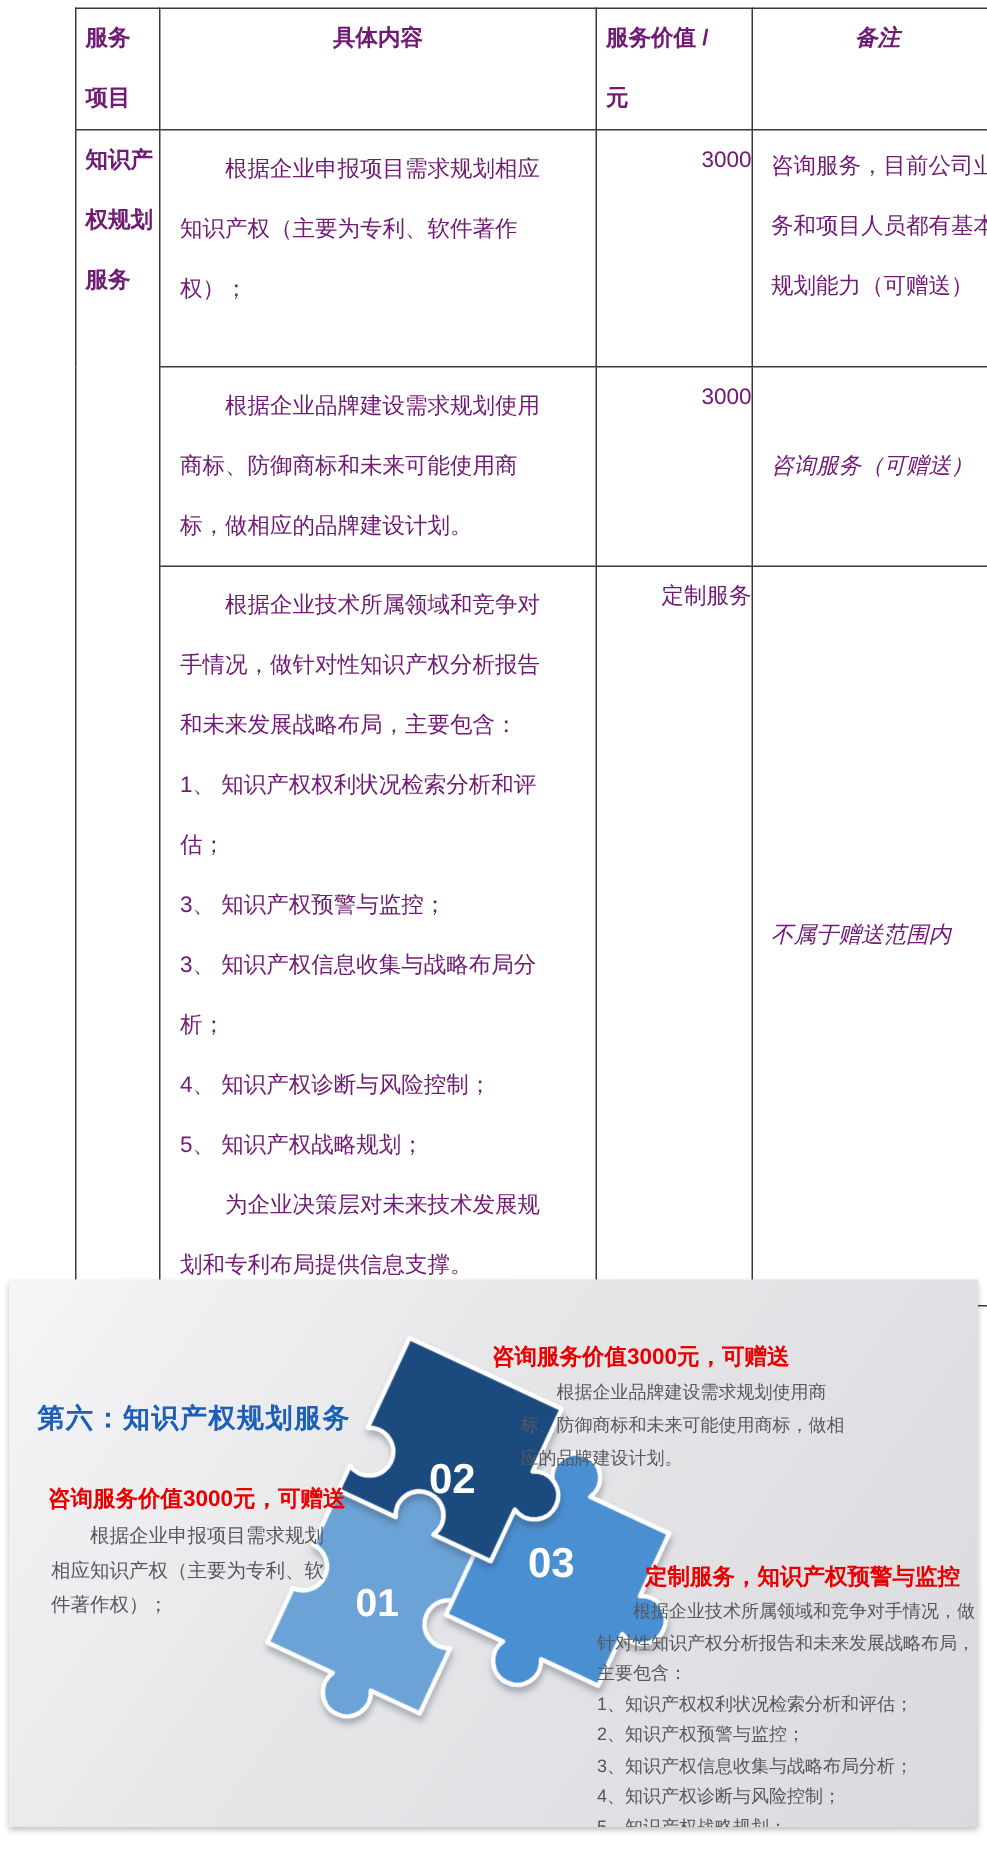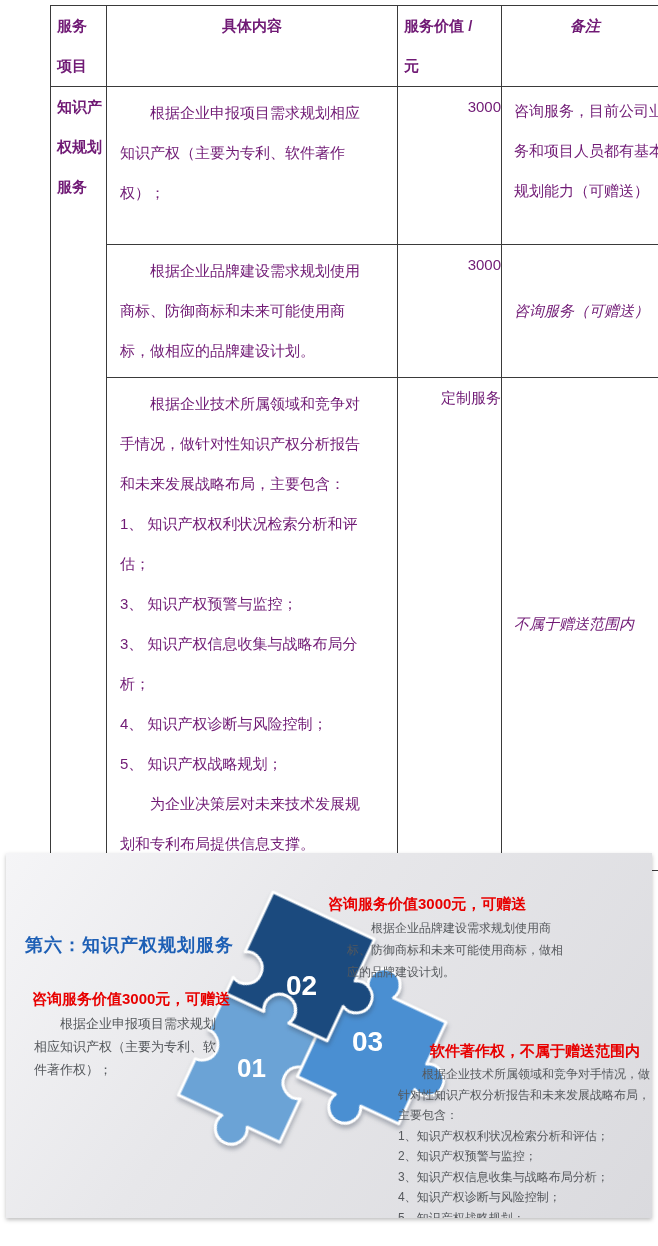--- a/index.html
+++ b/index.html
@@ -147,21 +147,21 @@
   <div class="red-heading tr-red">咨询服务价值3000元，可赠送</div>
   <div class="blk-body tr-body">
     <p class="indent">根据企业品牌建设需求规划使用商标、防御商标和未来可能使用商标，做相应的品牌建设计划。</p>
   </div>
 
   <div class="red-heading lf-red">咨询服务价值3000元，可赠送</div>
   <div class="blk-body lf-body">
     <p class="indent">根据企业申报项目需求规划相应知识产权（主要为专利、软件著作权）；</p>
   </div>
 
-  <div class="red-heading br-red">软件著作权，不属于赠送范围内</div>
+  <div class="red-heading br-red">定制服务，知识产权预警与监控</div>
   <div class="blk-body br-body">
     <p class="indent">根据企业技术所属领域和竞争对手情况，做针对性知识产权分析报告和未来发展战略布局，主要包含：</p>
     <p>1、知识产权权利状况检索分析和评估；</p>
     <p>2、知识产权预警与监控；</p>
     <p>3、知识产权信息收集与战略布局分析；</p>
     <p>4、知识产权诊断与风险控制；</p>
     <p>5、知识产权战略规划；</p>
 
   </div>
 

